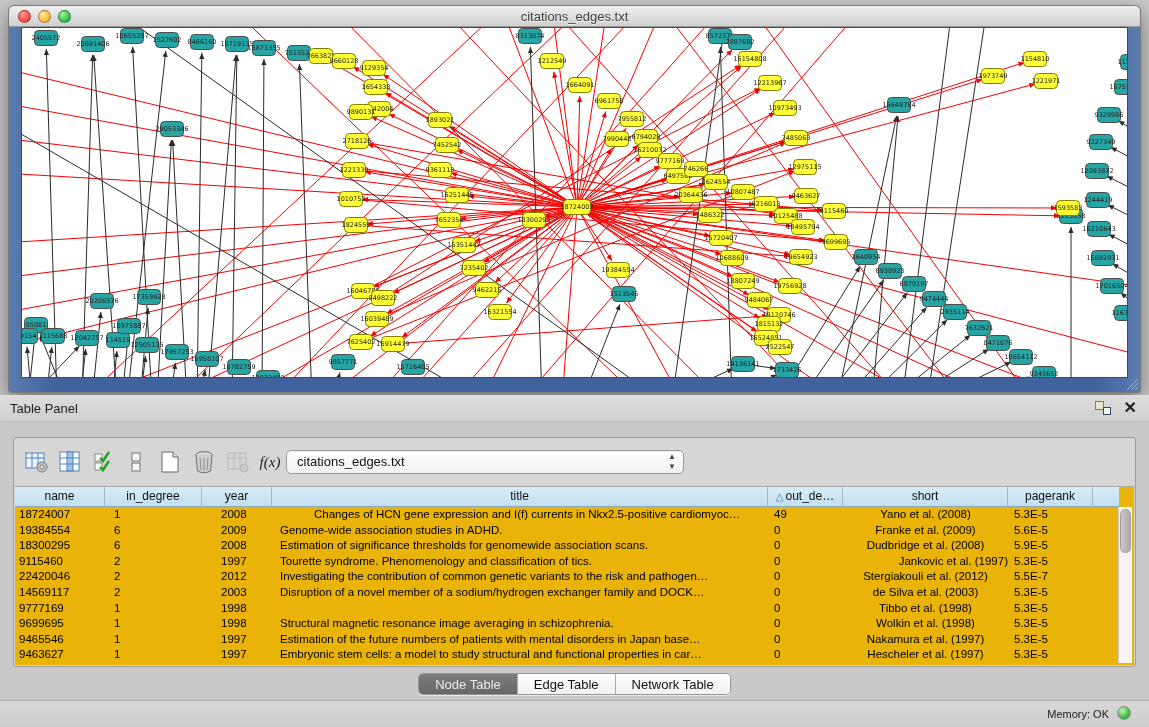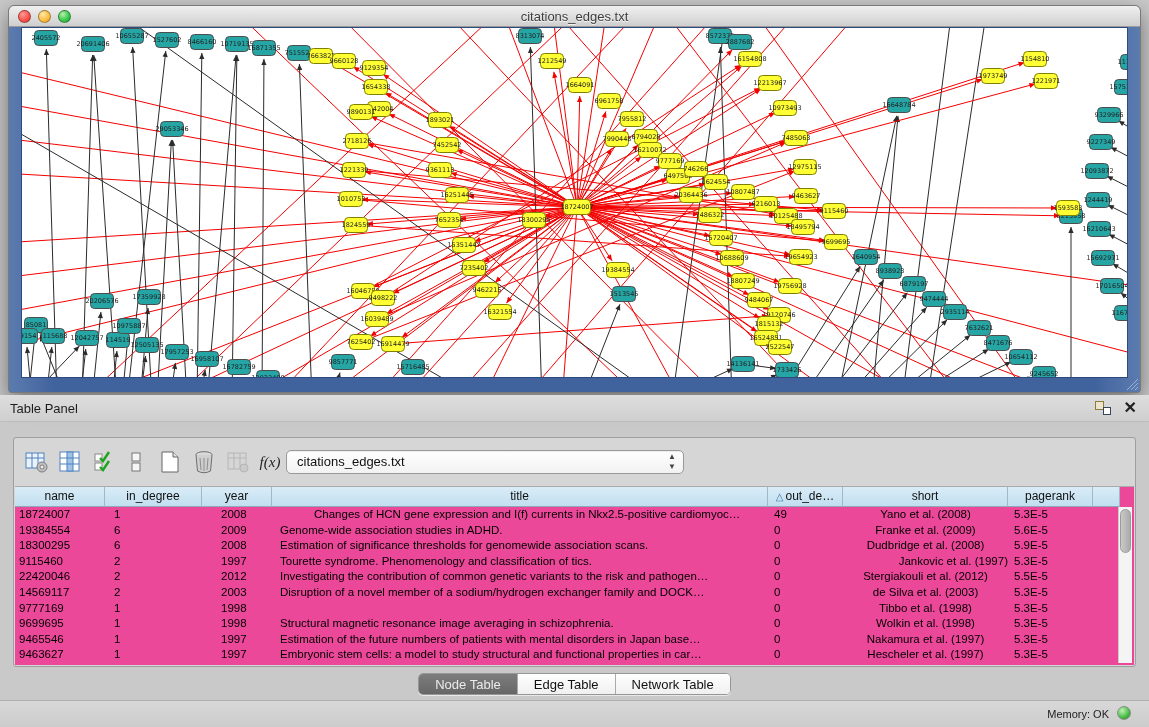--- a/index.html
+++ b/index.html
@@ -36,21 +36,21 @@
 
   #panel-box { position:absolute; left:13px; top:437px; width:1123px; height:230px;
     border:1px solid #9e9e9e; border-radius:3px; background:#d6d6d6; }
   #toolbar { position:absolute; left:0; top:0; right:0; height:48px; }
   .tool { position:absolute; top:10px; width:28px; height:28px; display:flex; align-items:center; justify-content:center; cursor:pointer; }
   #combo { position:absolute; left:272px; top:12px; width:398px; height:24px; background:linear-gradient(#ffffff,#f2f2f2);
     border:1px solid #9a9a9a; border-radius:5px; font-size:13px; color:#111; line-height:22px; padding-left:10px; cursor:pointer;
     box-shadow:inset 0 1px 1px rgba(0,0,0,.08); }
   #combo .arrows { position:absolute; right:7px; top:1px; font-size:8px; color:#444; line-height:10px; text-align:center; }
 
-  #tablewrap { position:absolute; left:1px; top:48px; right:1px; bottom:1px; background:#ec4899; border-top:1px solid #aaa; }
+  #tablewrap { position:absolute; left:1px; top:48px; right:1px; bottom:1px; background:#eab308; border-top:1px solid #aaa; }
   #thead { position:absolute; left:0; top:0; height:20px; width:100%; }
   .hcell { position:absolute; top:0; height:20px; background:linear-gradient(#d9ecf7,#c2dff0);
     border-right:1px solid #9fb9c9; border-bottom:1px solid #8fa9b9; font-size:12px; color:#111;
     text-align:center; line-height:19px; overflow:hidden; white-space:nowrap; cursor:pointer; }
   .sortglyph { color:#3a77a8; font-size:10px; margin-right:2px; }
   #tbody { position:absolute; left:0; top:20px; right:0; bottom:0; }
   .trow { position:absolute; left:0; height:15.6px; width:100%; }
   .tcell { position:absolute; top:0; height:15.6px; font-size:11.5px; color:#000; line-height:15px;
     white-space:nowrap; overflow:hidden; }
   #vscroll { position:absolute; top:20px; right:2px; width:14px; bottom:2px; background:#f4f4f4; border-left:1px solid #ccc; }
@@ -994,21 +994,21 @@
           <div class="tcell" style="left: 828px; width: 165px; text-align: right;">Jankovic et al. (1997)</div>
           <div class="tcell" style="left: 999px; width: 79px;">5.3E-5</div>
         </div>
         <div class="trow" style="top: 62.4px;">
           <div class="tcell" style="left: 4px; width: 86px;">22420046</div>
           <div class="tcell" style="left: 99px; width: 88px;">2</div>
           <div class="tcell" style="left: 206px; width: 51px;">2012</div>
           <div class="tcell" style="left: 265px; width: 488px;">Investigating the contribution of common genetic variants to the risk and pathogen…</div>
           <div class="tcell" style="left: 759px; width: 69px;">0</div>
           <div class="tcell" style="left: 828px; width: 165px; text-align: center;">Stergiakouli et al. (2012)</div>
-          <div class="tcell" style="left: 999px; width: 79px;">5.5E-5</div>
+          <div class="tcell" style="left: 999px; width: 79px;">5.5E-7</div>
         </div>
         <div class="trow" style="top: 78px;">
           <div class="tcell" style="left: 4px; width: 86px;">14569117</div>
           <div class="tcell" style="left: 99px; width: 88px;">2</div>
           <div class="tcell" style="left: 206px; width: 51px;">2003</div>
           <div class="tcell" style="left: 265px; width: 488px;">Disruption of a novel member of a sodium/hydrogen exchanger family and DOCK…</div>
           <div class="tcell" style="left: 759px; width: 69px;">0</div>
           <div class="tcell" style="left: 828px; width: 165px; text-align: center;">de Silva et al. (2003)</div>
           <div class="tcell" style="left: 999px; width: 79px;">5.3E-5</div>
         </div>

